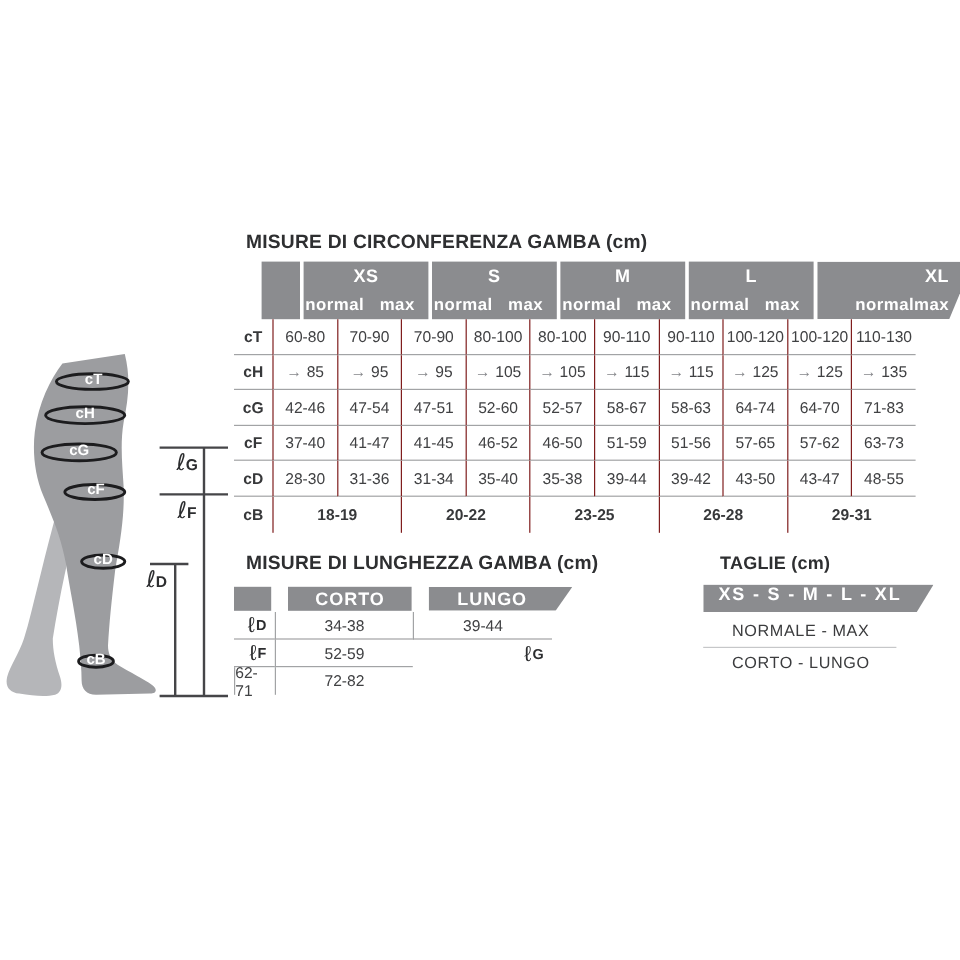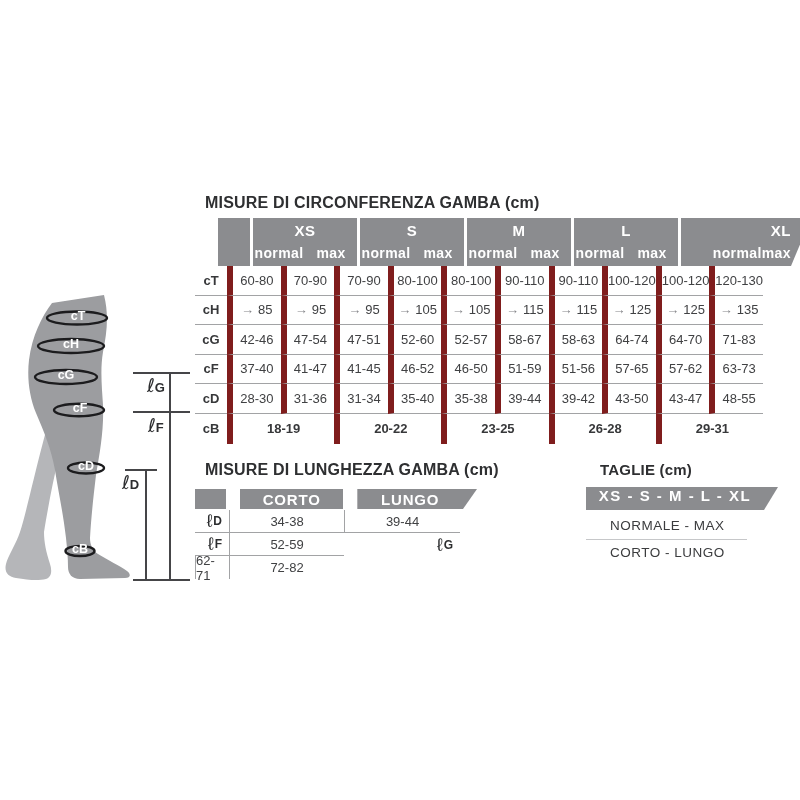--- a/index.html
+++ b/index.html
@@ -28,21 +28,21 @@
   .subcell{flex:1;display:flex;align-items:center;justify-content:center;
     color:#fff;font-weight:bold;font-size:14px;letter-spacing:0.4px;}
   #circ-grid{
     left:195px;top:266px;width:568px;
     display:grid;grid-template-columns:32px repeat(10,53.6px);
     grid-template-rows:repeat(5,29.5px) 30px;
   }
   .c-cell{display:flex;align-items:center;justify-content:center;
     font-size:13px;color:#404143;border-bottom:1px solid #a2a3a5;white-space:nowrap;}
   .c-cell.lab{font-weight:bold;color:#37383a;}
-  .c-cell.vl{border-left:6px solid #7f1d1d;}
+  .c-cell.vl{border-left:1px solid #7f1d1d;}
   .c-cell.last{border-bottom:none;}
   .c-cell.span2{grid-column:span 2;font-weight:bold;color:#37383a;}
   .arr{color:#85868a;margin-right:4px;}
   
   #len-wrap{left:195px;top:458px;width:300px;}
   #len-header{position:absolute;left:0;top:31px;width:282px;height:20px;display:flex;gap:14px;}
   .len-block{background:#8b8c8f;height:20px;display:flex;align-items:center;justify-content:center;
     color:#fff;font-weight:bold;font-size:15px;letter-spacing:0.8px;}
   .len-corner{width:34px;}
   .len-corto{width:113px;}
@@ -152,21 +152,21 @@
     <div class="c-cell lab">cT</div>
     <div class="c-cell vl">60-80</div>
     <div class="c-cell vl">70-90</div>
     <div class="c-cell vl">70-90</div>
     <div class="c-cell vl">80-100</div>
     <div class="c-cell vl">80-100</div>
     <div class="c-cell vl">90-110</div>
     <div class="c-cell vl">90-110</div>
     <div class="c-cell vl">100-120</div>
     <div class="c-cell vl">100-120</div>
-    <div class="c-cell vl">120-130</div>
+    <div class="c-cell vl">110-130</div>
     <div class="c-cell lab">cH</div>
     <div class="c-cell vl">
       <span class="arr">→</span>
       <span>85</span>
     </div>
     <div class="c-cell vl">
       <span class="arr">→</span>
       <span>95</span>
     </div>
     <div class="c-cell vl">

